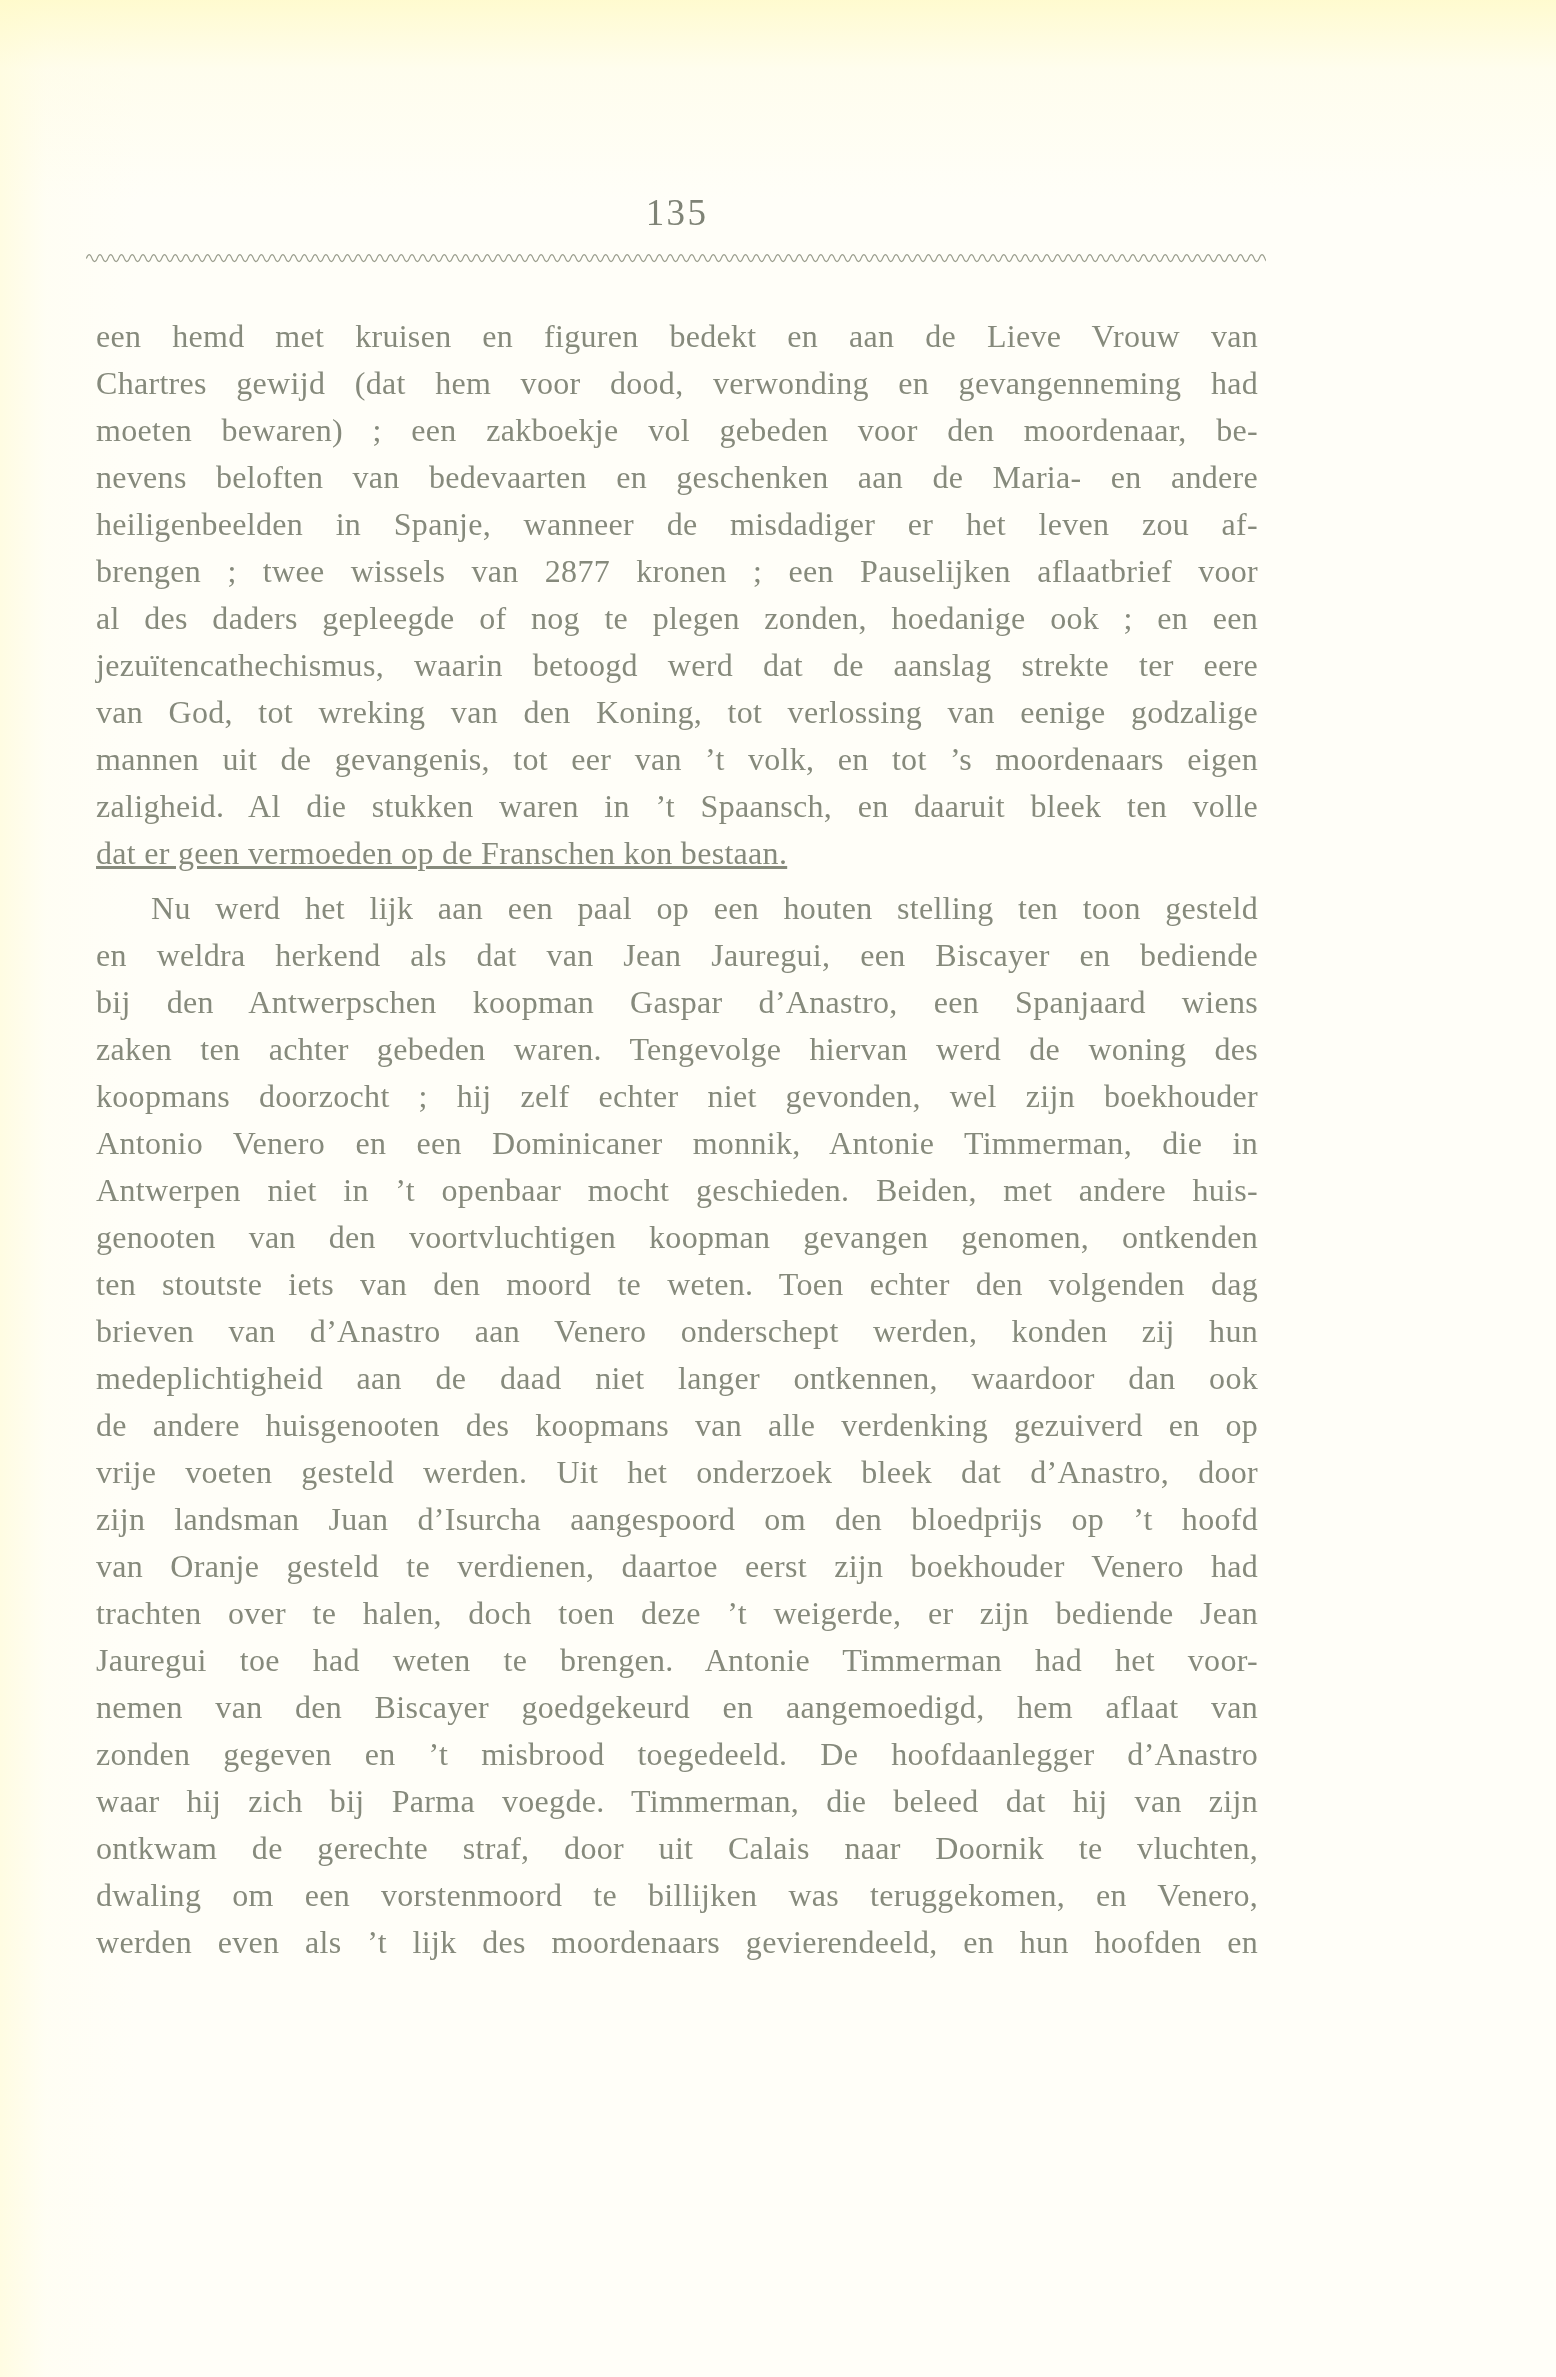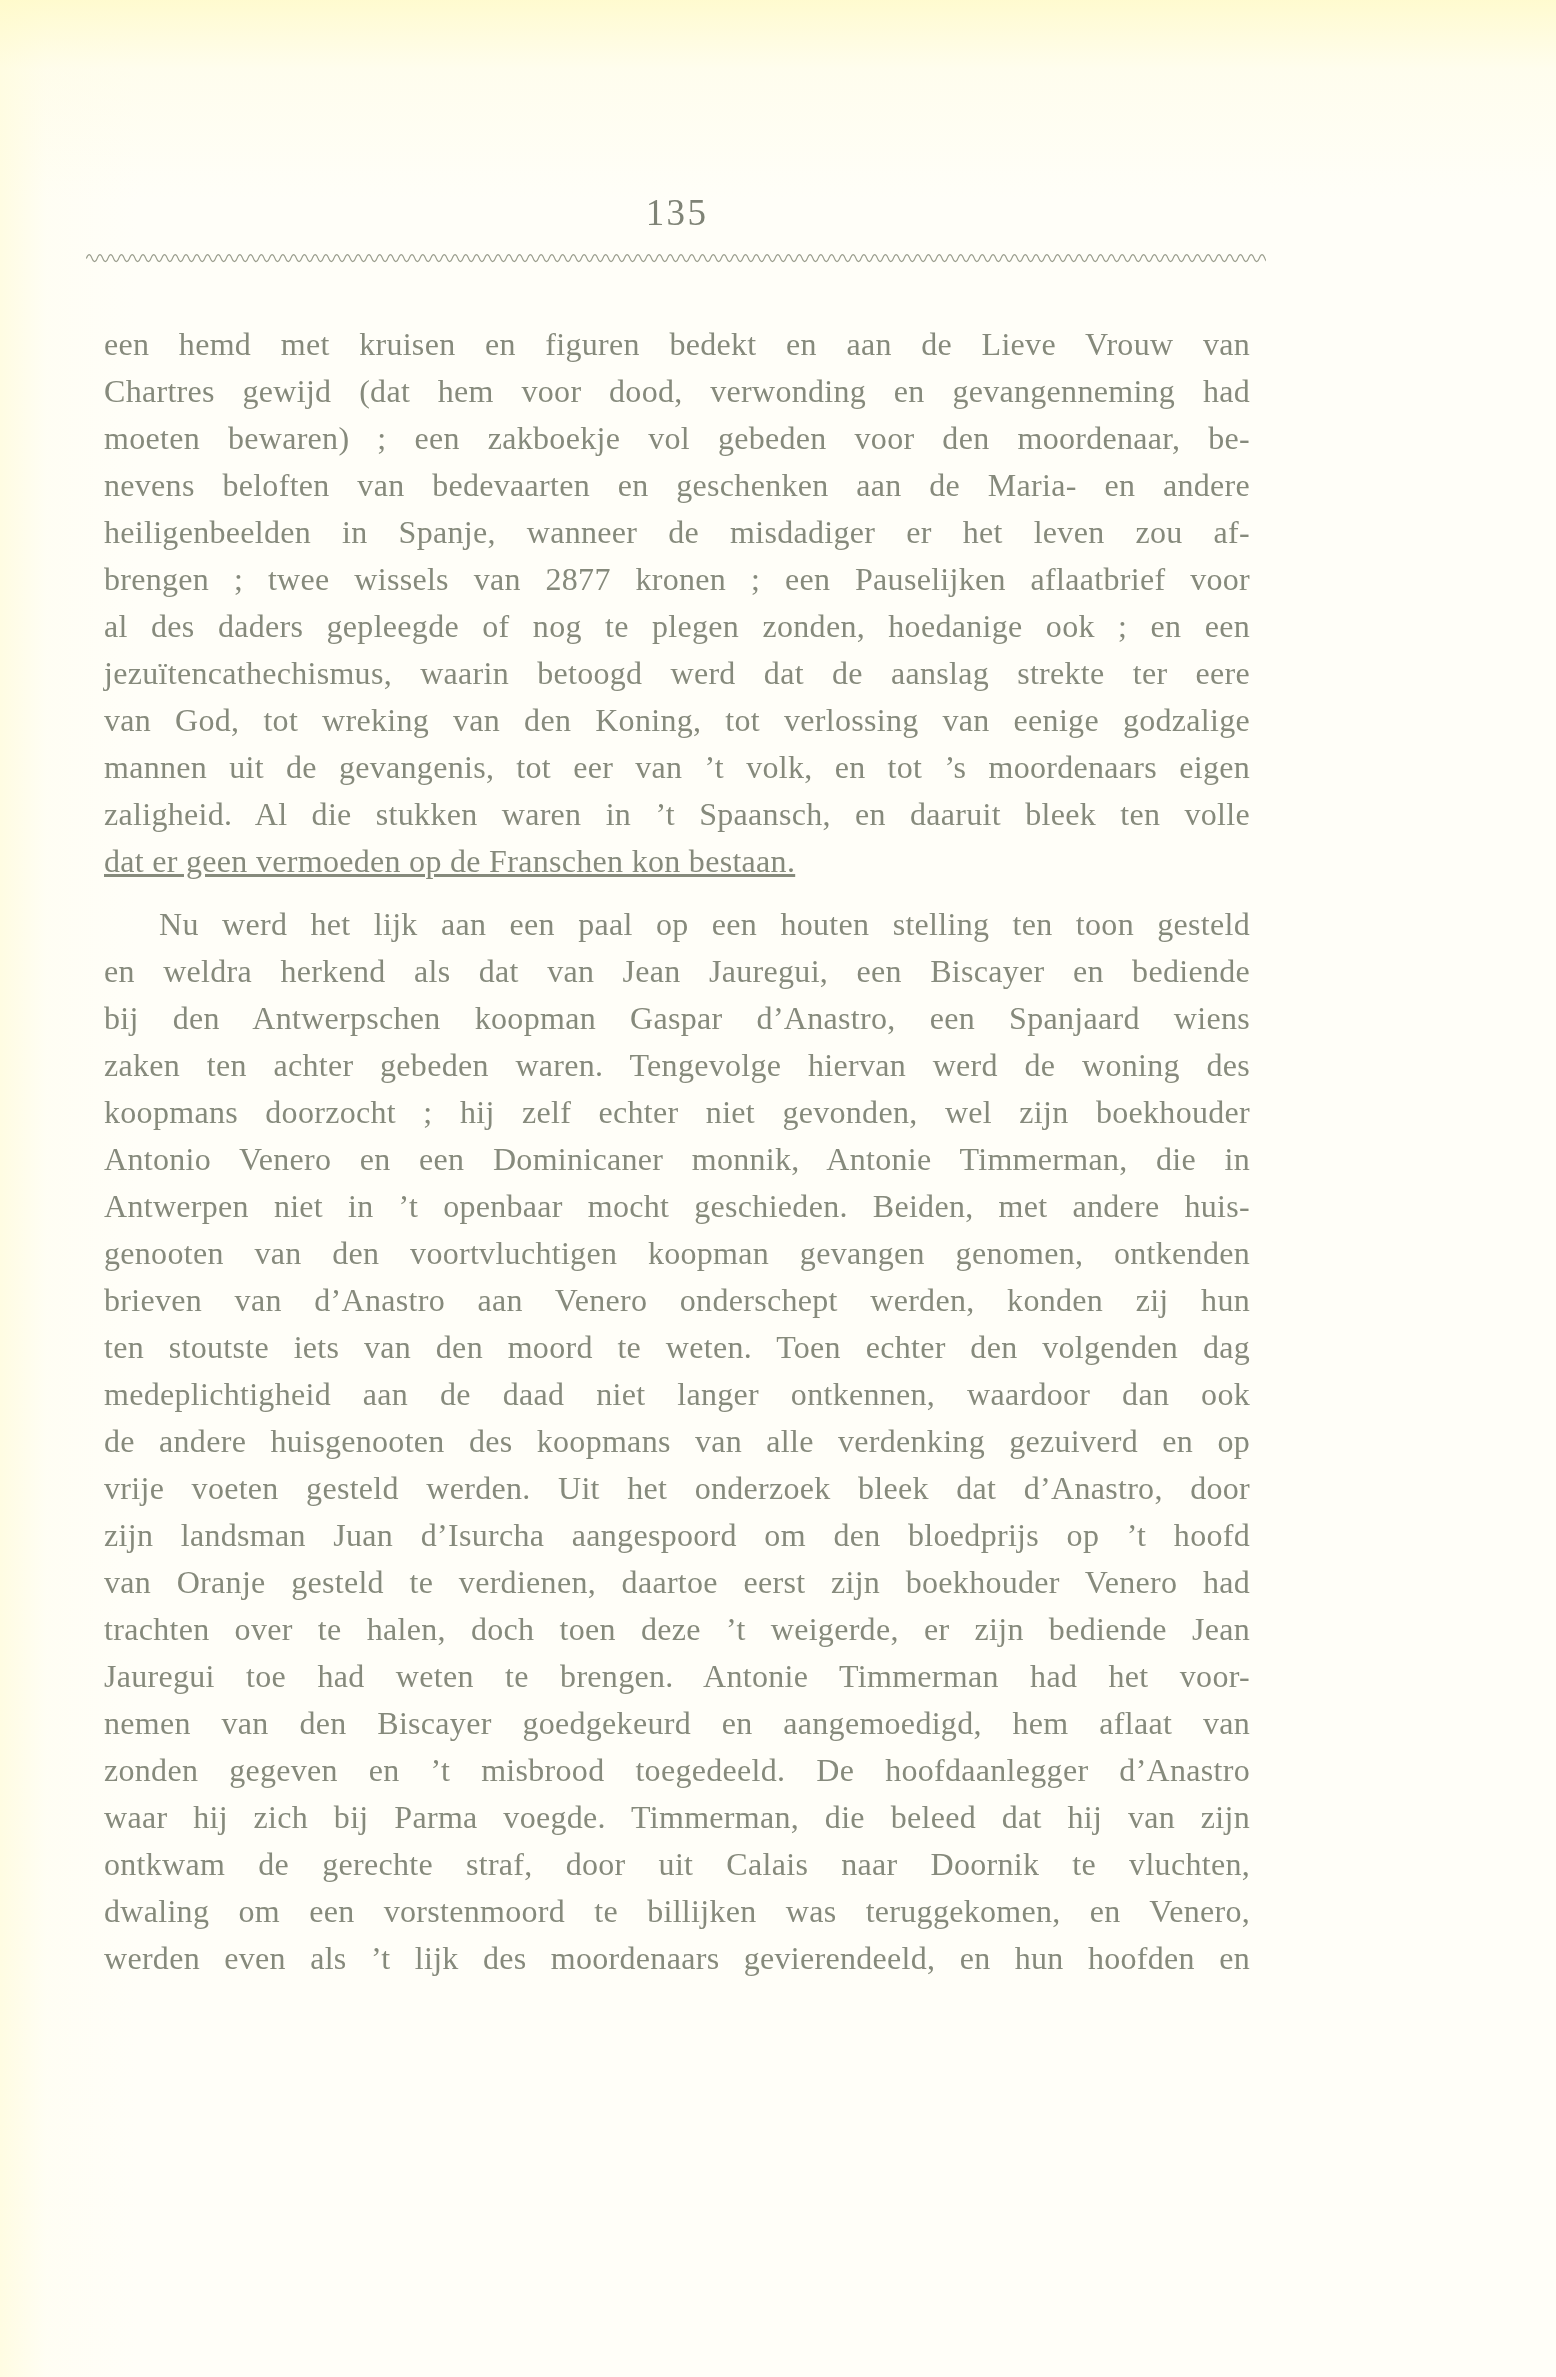--- a/index.html
+++ b/index.html
@@ -35,21 +35,21 @@
   .text-block {
     position: absolute;
     left: 88px;
     top: 305px;
     width: 1178px;
     color: #868a7c;
     font-size: 32px;
     line-height: 47px;
     letter-spacing: 0.3px;
   }
-  .para { margin: 16px; padding: 0; }
+  .para { margin: 8px; padding: 0; }
   .line {
     text-align: justify;
     text-align-last: justify;
     white-space: normal;
   }
   .line.no-justify {
     text-align: center;
     text-align-last: left;
     text-decoration: underline;
   }
@@ -81,22 +81,22 @@
     </div>
   <div class="para" id="para-1">
       <div class="line indent">Nu werd het lijk aan een paal op een houten stelling ten toon gesteld</div>
       <div class="line">en weldra herkend als dat van Jean Jauregui, een Biscayer en bediende</div>
       <div class="line">bij den Antwerpschen koopman Gaspar d’Anastro, een Spanjaard wiens</div>
       <div class="line">zaken ten achter gebeden waren. Tengevolge hiervan werd de woning des</div>
       <div class="line">koopmans doorzocht ; hij zelf echter niet gevonden, wel zijn boekhouder</div>
       <div class="line">Antonio Venero en een Dominicaner monnik, Antonie Timmerman, die in</div>
       <div class="line">Antwerpen niet in ’t openbaar mocht geschieden. Beiden, met andere huis-</div>
       <div class="line">genooten van den voortvluchtigen koopman gevangen genomen, ontkenden</div>
+      <div class="line">ten stoutste iets van den moord te weten. Toen echter den volgenden dag</div>
       <div class="line">brieven van d’Anastro aan Venero onderschept werden, konden zij hun</div>
-      <div class="line">ten stoutste iets van den moord te weten. Toen echter den volgenden dag</div>
       <div class="line">medeplichtigheid aan de daad niet langer ontkennen, waardoor dan ook</div>
       <div class="line">de andere huisgenooten des koopmans van alle verdenking gezuiverd en op</div>
       <div class="line">vrije voeten gesteld werden. Uit het onderzoek bleek dat d’Anastro, door</div>
       <div class="line">zijn landsman Juan d’Isurcha aangespoord om den bloedprijs op ’t hoofd</div>
       <div class="line">van Oranje gesteld te verdienen, daartoe eerst zijn boekhouder Venero had</div>
       <div class="line">trachten over te halen, doch toen deze ’t weigerde, er zijn bediende Jean</div>
       <div class="line">Jauregui toe had weten te brengen.  Antonie Timmerman had het voor-</div>
       <div class="line">nemen van den Biscayer goedgekeurd en aangemoedigd, hem aflaat van</div>
       <div class="line">zonden gegeven en ’t misbrood toegedeeld.  De hoofdaanlegger d’Anastro</div>
       <div class="line">waar hij zich bij Parma voegde.  Timmerman, die beleed dat hij van zijn</div>

